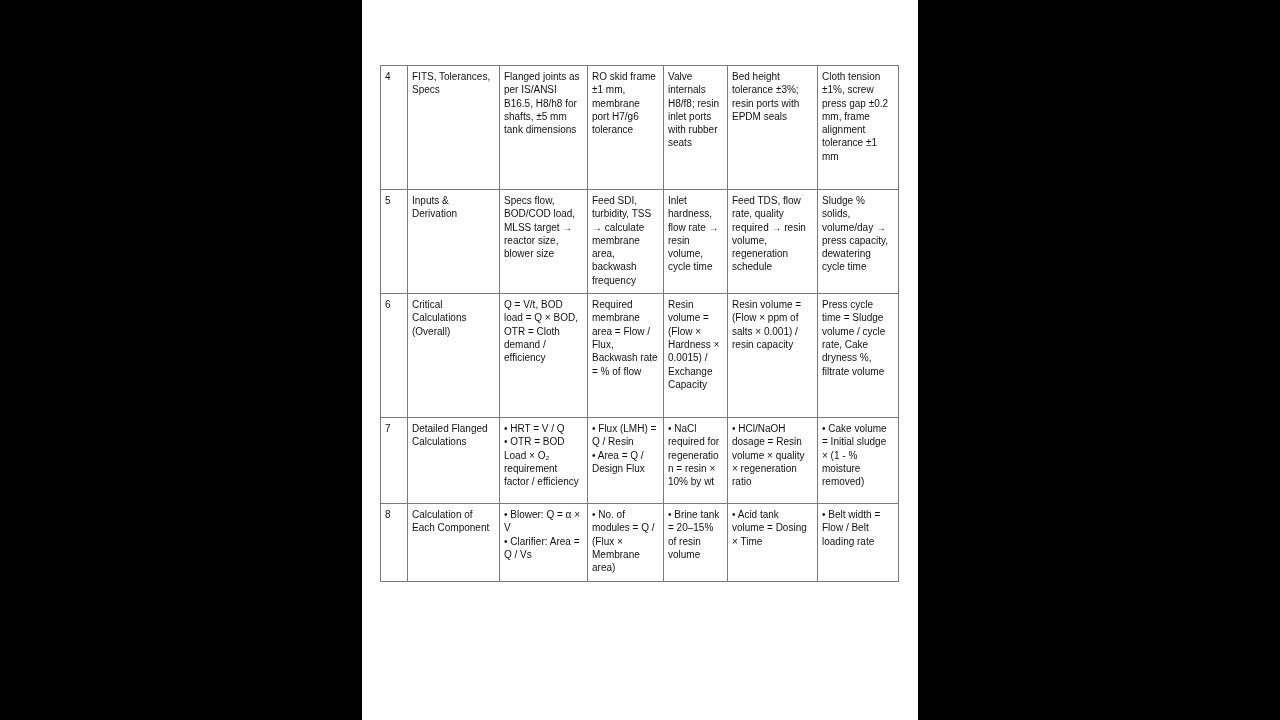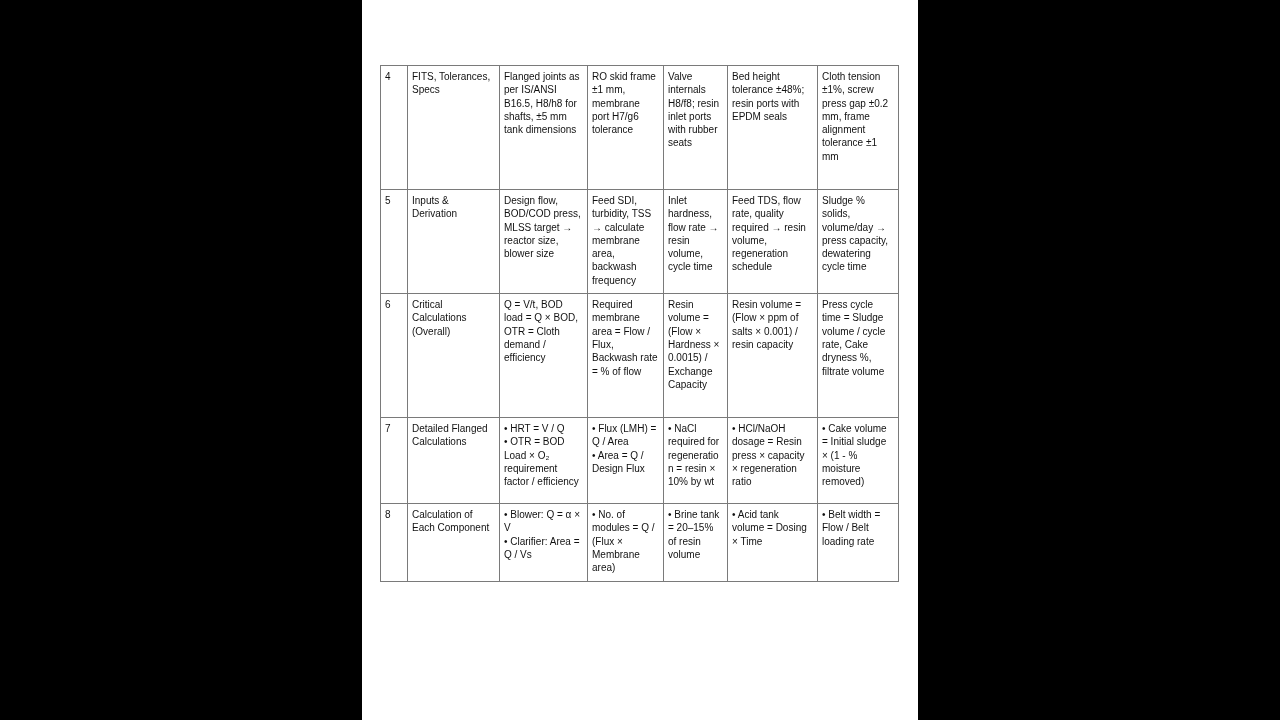--- a/index.html
+++ b/index.html
@@ -38,28 +38,28 @@
       <col style="width:81px">
     </colgroup>
     <tbody>
 
       <tr style="height:124px">
         <td class="num">4</td>
         <td class="label">FITS, Tolerances, Specs</td>
         <td>Flanged joints as per IS/ANSI B16.5, H8/h8 for shafts, ±5 mm tank dimensions</td>
         <td>RO skid frame ±1 mm, membrane port H7/g6 tolerance</td>
         <td>Valve internals H8/f8; resin inlet ports with rubber seats</td>
-        <td>Bed height tolerance ±48%; resin ports with EPDM seals</td>
+        <td>Bed height tolerance ±3%; resin ports with EPDM seals</td>
         <td>Cloth tension ±1%, screw press gap ±0.2 mm, frame alignment tolerance ±1 mm</td>
       </tr>
 
       <tr style="height:103px">
         <td class="num">5</td>
         <td class="label">Inputs &amp; Derivation</td>
-        <td>Design flow, BOD/COD press, MLSS target → reactor size, blower size</td>
+        <td>Specs flow, BOD/COD load, MLSS target → reactor size, blower size</td>
         <td>Feed SDI, turbidity, TSS → calculate membrane area, backwash frequency</td>
         <td>Inlet hardness, flow rate → resin volume, cycle time</td>
         <td>Feed TDS, flow rate, quality required → resin volume, regeneration schedule</td>
         <td>Sludge % solids, volume/day → press capacity, dewatering cycle time</td>
       </tr>
 
       <tr style="height:124px">
         <td class="num">6</td>
         <td class="label">Critical Calculations (Overall)</td>
         <td>Q = V/t, BOD load = Q × BOD, OTR = Cloth demand / efficiency</td>
@@ -70,28 +70,28 @@
       </tr>
 
       <tr style="height:86px">
         <td class="num">7</td>
         <td class="label">Detailed Flanged Calculations</td>
         <td>
           <span class="line">• HRT = V / Q</span>
           <span class="line">• OTR = BOD Load × O₂ requirement factor / efficiency</span>
         </td>
         <td>
-          <span class="line">• Flux (LMH) = Q / Area</span>
+          <span class="line">• Flux (LMH) = Q / Resin</span>
           <span class="line">• Area = Q / Design Flux</span>
         </td>
         <td>
           <span class="line">• NaCl required for regeneration = resin × 10% by wt</span>
         </td>
         <td>
-          <span class="line">• HCl/NaOH dosage = Resin press × capacity × regeneration ratio</span>
+          <span class="line">• HCl/NaOH dosage = Resin volume × quality × regeneration ratio</span>
         </td>
         <td>
           <span class="line">• Cake volume = Initial sludge × (1 - % moisture removed)</span>
         </td>
       </tr>
 
       <tr style="height:76px">
         <td class="num">8</td>
         <td class="label">Calculation of Each Component</td>
         <td>

